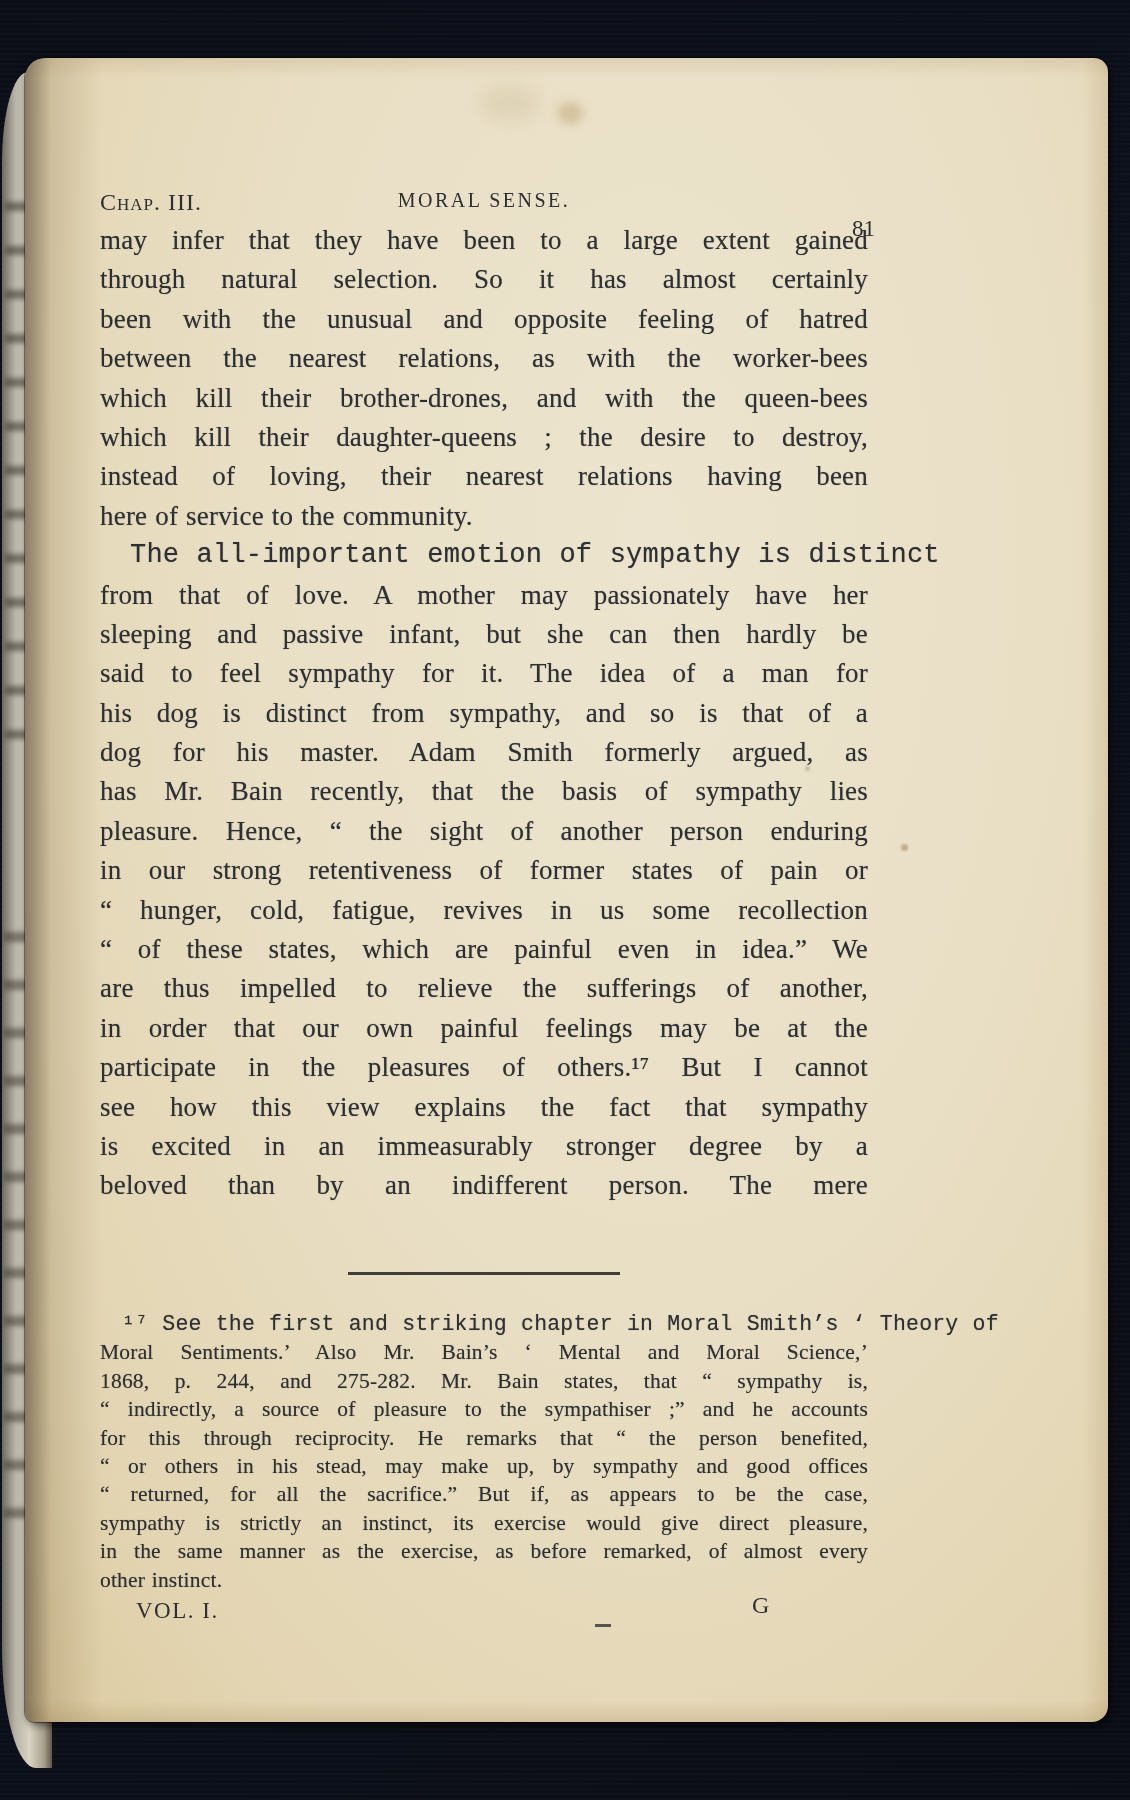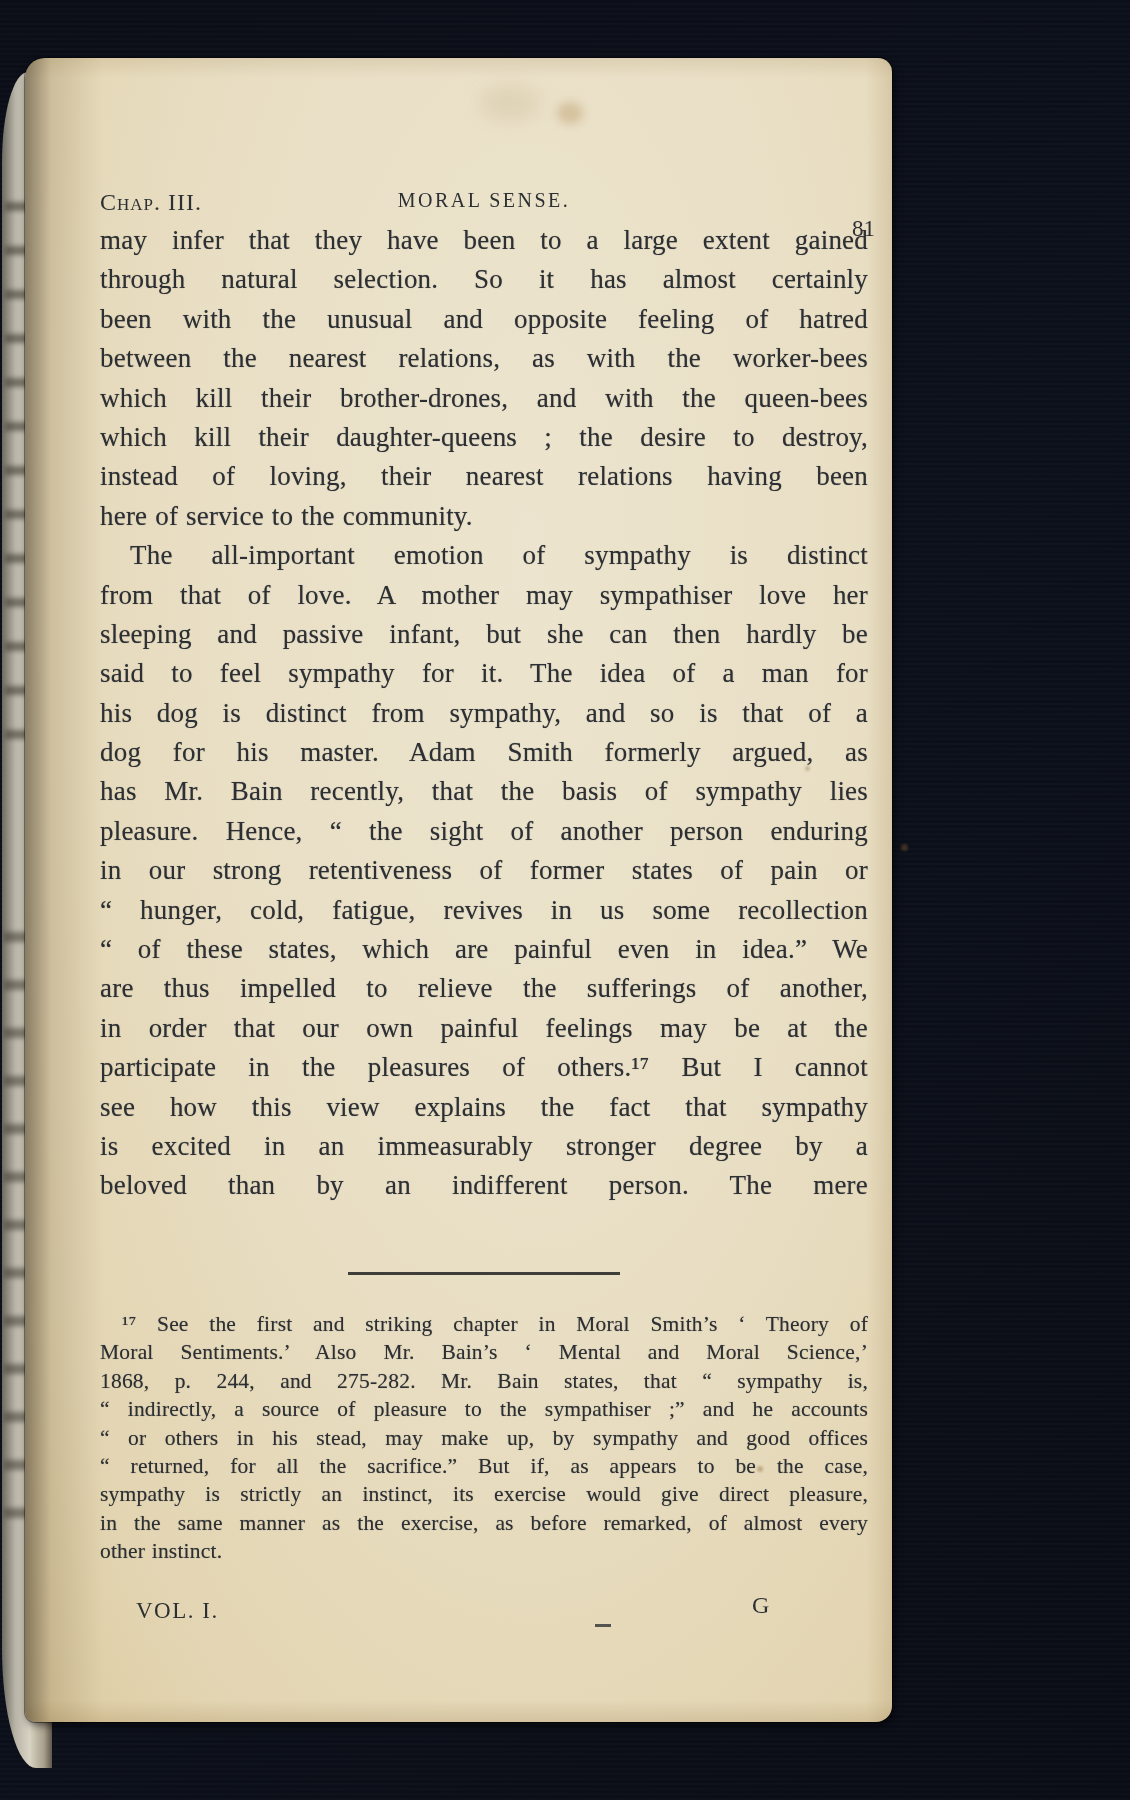--- a/index.html
+++ b/index.html
@@ -24,30 +24,31 @@
     background:repeating-linear-gradient(180deg, rgba(55,50,42,.55) 0 9px, rgba(0,0,0,0) 9px 44px);
     filter:blur(2.6px);
   }
   .prev-page::after{ 
     content:"";position:absolute;left:2px;top:860px;width:32px;height:600px;
     background:repeating-linear-gradient(180deg, rgba(55,50,42,.5) 0 10px, rgba(0,0,0,0) 10px 48px);
     filter:blur(2.6px);
   }
 
   .page{
-    position:absolute;left:25px;top:58px;width:867px;height:1664px;
+    position:absolute;left:25px;top:58px;width:1059px;height:1664px;
     border-radius:20px 14px 16px 10px;
     background:
       linear-gradient(90deg, rgba(61,49,30,.55) 0px, rgba(120,100,60,.22) 26px, rgba(0,0,0,0) 78px),
       linear-gradient(270deg, rgba(150,120,70,.20) 0px, rgba(0,0,0,0) 26px),
       linear-gradient(0deg, rgba(150,120,70,.22) 0px, rgba(0,0,0,0) 22px),
       linear-gradient(180deg, rgba(150,120,70,.16) 0px, rgba(0,0,0,0) 20px),
       radial-gradient(ellipse at 58% 30%, #ece4ce 0%, #e9dfc5 45%, #e3d5b2 82%, #dccaa0 100%);
     box-shadow:0 0 0 1px rgba(0,0,0,.4), 2px 3px 8px rgba(0,0,0,.6);
     color:#2c2f33;
+    padding-left:24px;
   }
 
   
   .stain{position:absolute;border-radius:50%;pointer-events:none;}
   .s1{left:532px;top:44px;width:26px;height:22px;background:rgba(165,122,58,.30);filter:blur(5px);}
   .s2{left:455px;top:28px;width:60px;height:34px;background:rgba(150,115,60,.12);filter:blur(9px);}
   .s3{left:876px;top:786px;width:7px;height:7px;background:rgba(140,96,48,.40);filter:blur(1px);}
   .s4{left:732px;top:1408px;width:6px;height:6px;background:rgba(140,96,48,.38);filter:blur(1px);}
   .s5{left:780px;top:708px;width:5px;height:5px;background:rgba(120,90,50,.30);filter:blur(1px);}
 
@@ -57,21 +58,21 @@
   .pagenum{position:absolute;right:-7px;top:-4px;font-size:23px;margin-top:36px;}
 
   .bodytext{position:absolute;left:75px;top:163px;width:768px;font-size:27px;}
   .tline{
     line-height:39.4px;height:39.4px;white-space:nowrap;
     text-align:justify;text-align-last:justify;
     letter-spacing:.2px;word-spacing:1px;
     text-shadow:0 0 1px rgba(45,45,45,.45);
   }
   .endleft .tline:last-child{text-align-last:left;}
-  .indent-first .tline:first-child{text-indent:30px;}
+  .indent-first .tline:first-child{text-indent:30px;font-family:Liberation Mono, monospace;}
 
   .rule{position:absolute;left:323px;top:1214px;width:272px;height:3px;background:#3f3e39;filter:blur(.4px);}
 
   .footnote{position:absolute;left:75px;top:1252px;width:768px;font-size:21.5px;}
   .footnote .tline{line-height:28.4px;height:28.4px;}
   .footnote.indent-first .tline:first-child{text-indent:22px;}
 
   .footer{position:absolute;left:75px;top:1540px;width:768px;height:34px;font-size:23px;}
   .vol{position:absolute;left:36px;top:0;letter-spacing:1.5px;}
   .sig{position:absolute;left:652px;top:-6px;font-size:24px;}
@@ -105,21 +106,21 @@
           <div class="tline">through natural selection.  So it has almost certainly</div>
           <div class="tline">been with the unusual and opposite feeling of hatred</div>
           <div class="tline">between the nearest relations, as with the worker-bees</div>
           <div class="tline">which kill their brother-drones, and with the queen-bees</div>
           <div class="tline">which kill their daughter-queens ;  the desire to destroy,</div>
           <div class="tline">instead of loving, their nearest relations having been</div>
           <div class="tline">here of service to the community.</div>
         </div>
       <div class="para indent-first">
           <div class="tline">The all-important emotion of sympathy is distinct</div>
-          <div class="tline">from that of love.  A mother may sympathiser love her</div>
+          <div class="tline">from that of love.  A mother may passionately have her</div>
           <div class="tline">sleeping and passive infant, but she can then hardly be</div>
           <div class="tline">said to feel sympathy for it.  The idea of a man for</div>
           <div class="tline">his dog is distinct from sympathy, and so is that of a</div>
           <div class="tline">dog for his master.  Adam Smith formerly argued, as</div>
           <div class="tline">has Mr. Bain recently, that the basis of sympathy lies</div>
           <div class="tline">pleasure.  Hence, “ the sight of another person enduring</div>
           <div class="tline">in our strong retentiveness of former states of pain or</div>
           <div class="tline">“ hunger, cold, fatigue, revives in us some recollection</div>
           <div class="tline">“ of these states, which are painful even in idea.”  We</div>
           <div class="tline">are thus impelled to relieve the sufferings of another,</div>
@@ -131,20 +132,21 @@
         </div>
     </div>
 
     <div class="rule"></div>
 
     <div class="footnote endleft indent-first">
         <div class="tline">¹⁷ See the first and striking chapter in Moral Smith’s ‘ Theory of</div>
         <div class="tline">Moral Sentiments.’  Also Mr. Bain’s ‘ Mental and Moral Science,’</div>
         <div class="tline">1868, p. 244, and 275-282.  Mr. Bain states, that “ sympathy is,</div>
         <div class="tline">“ indirectly, a source of pleasure to the sympathiser ;” and he accounts</div>
+        <div class="tline">for this through reciprocity.  He remarks that “ the person benefited,</div>
         <div class="tline">“ or others in his stead, may make up, by sympathy and good offices</div>
         <div class="tline">“ returned, for all the sacrifice.”  But if, as appears to be the case,</div>
         <div class="tline">sympathy is strictly an instinct, its exercise would give direct pleasure,</div>
         <div class="tline">in the same manner as the exercise, as before remarked, of almost every</div>
         <div class="tline">other instinct.</div>
       </div>
 
     <div class="footer">
       <span class="vol">VOL. I.</span>
       <span class="sig">G</span>

